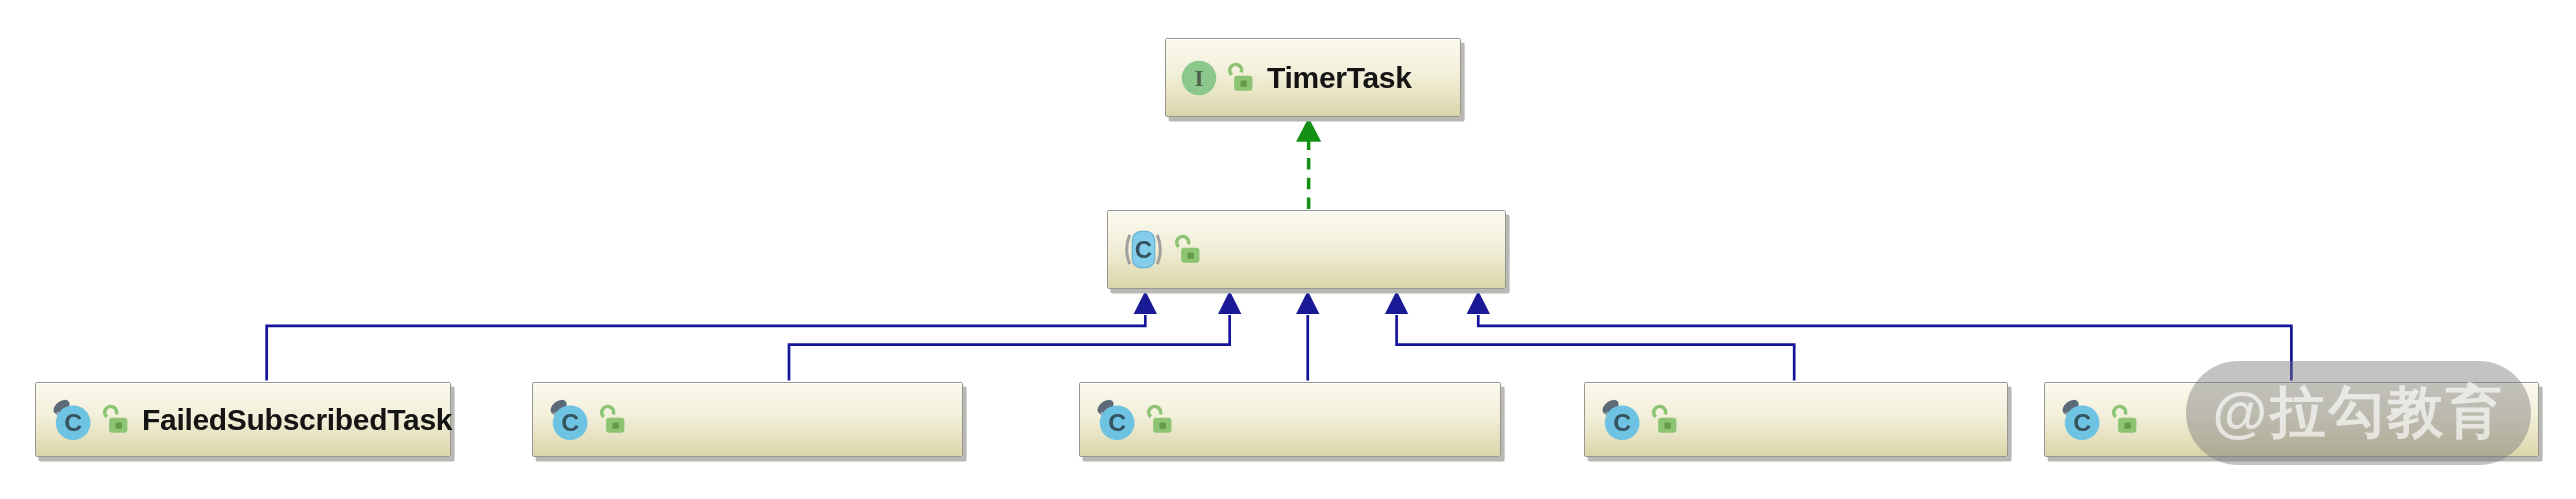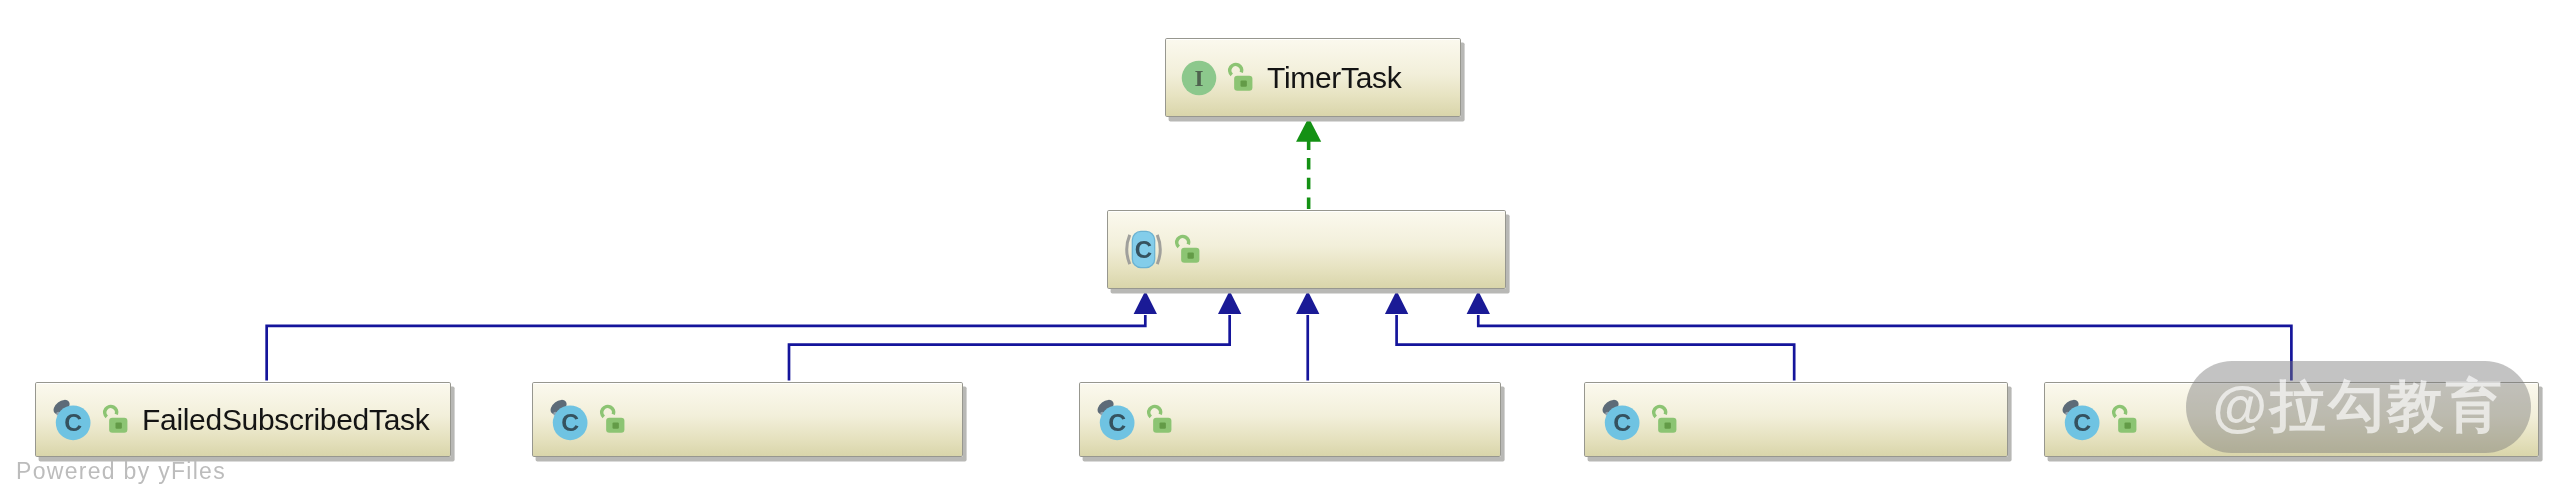--- a/index.html
+++ b/index.html
@@ -9,30 +9,30 @@
   }
   #edges{position:absolute;left:0;top:0;z-index:1;}
   .node{
     position:absolute;z-index:2;box-sizing:border-box;
     display:flex;align-items:center;padding-left:14.4px;
     background:linear-gradient(180deg,#fbf9ee 0%,#f2efda 45%,#e6e2c0 75%,#d9d5aa 100%);
     border:1.8px solid #97978f;border-radius:1.8px;
     box-shadow:3.6px 4.5px 0 #b8b8b5, inset 0 0.9px 0 rgba(255,255,255,0.9);
   }
   .node .label{
-    margin-left:12.6px;font-size:30px;font-weight:normal;color:#141414;
+    margin-left:12.6px;font-size:30px;font-weight:bold;color:#141414;
     letter-spacing:-0.3px;white-space:nowrap;
   }
   .icon{display:inline-flex;align-items:center;justify-content:center;}
   .icon + .icon{margin-left:9px;}
   .icon svg{display:block;}
   .icon-letter{font-weight:bold;font-family:"Liberation Sans",sans-serif;}
   .iface-letter{font-family:"Liberation Serif","DejaVu Serif",serif;}
   #watermark{
-    position:absolute;left:2186px;top:361px;width:345px;height:92px;z-index:5;
+    position:absolute;left:2186px;top:361px;width:345px;height:104px;z-index:5;
     background:rgba(122,122,122,0.45);border-radius:52px;
     display:flex;align-items:center;justify-content:center;
   }
   #watermark .wm-text{
     font-size:56px;font-weight:bold;letter-spacing:2.7px;
     color:rgba(255,255,255,0.65);white-space:nowrap;
   }
   #powered{
     position:absolute;left:16px;top:458px;z-index:4;
     font-size:23px;color:#bcbcbc;letter-spacing:1.3px;white-space:nowrap;
@@ -217,16 +217,15 @@
         <rect x="9" y="17" width="23" height="19" rx="4" fill="#8cc473"></rect>
         <rect x="17" y="23" width="8" height="8" rx="1.5" fill="#639b47"></rect>
       </svg>
     </span>
   </div>
 
   <div id="watermark">
     <span class="wm-text">@拉勾教育</span>
   </div>
 
-  <div id="powered">Powered by yFiles</div>
 
 </div>
 
 
 </body></html>

